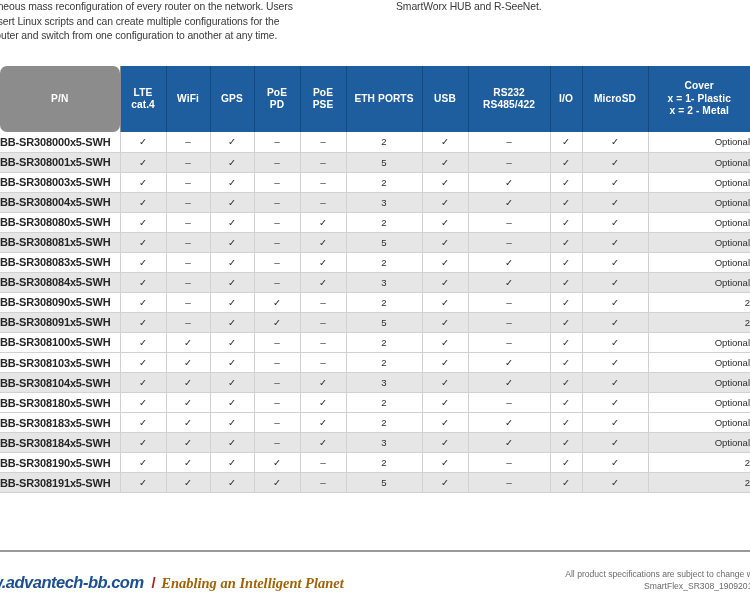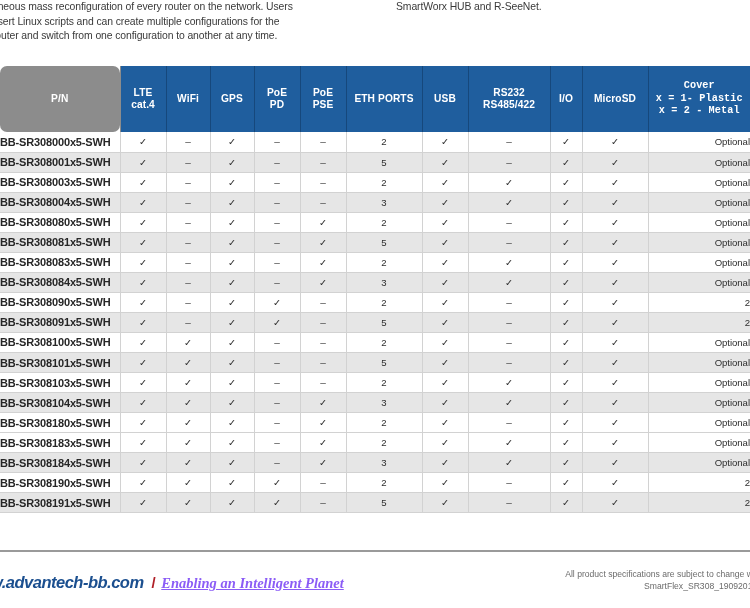--- a/index.html
+++ b/index.html
@@ -121,23 +121,22 @@
     color: #b02028;
     font-weight: bold;
     font-style: normal;
     font-size: 15px;
   }
   #footer-tagline {
     font-family: "Liberation Serif", serif;
     font-style: italic;
     font-weight: bold;
     font-size: 14.5px;
-    color: #8b5cf6;
+    color: #a16207;
     letter-spacing: 0px;
-    text-decoration: underline;
   }
   #footer-legal {
     position: absolute;
     right: -12px; top: 12px;
     text-align: right;
     font-size: 8.6px;
     line-height: 12.4px;
     color: #6b6b6b;
     white-space: pre-line;
   }
@@ -178,21 +177,21 @@
           <th style="white-space: pre-line;">PoE
 PD</th>
           <th style="white-space: pre-line;">PoE
 PSE</th>
           <th style="white-space: pre-line;">ETH PORTS</th>
           <th style="white-space: pre-line;">USB</th>
           <th style="white-space: pre-line;">RS232
 RS485/422</th>
           <th style="white-space: pre-line;">I/O</th>
           <th style="white-space: pre-line;">MicroSD</th>
-          <th class="cover-head" style="white-space: pre-line; font-family: Liberation Mono, monospace;">Cover
+          <th class="cover-head" style="white-space: pre-line;">Cover
 x = 1- Plastic
 x = 2 - Metal</th>
         </tr>
     </thead>
     <tbody id="table-body">
         <tr>
           <td class="pn-cell">BB-SR308000x5-SWH</td>
           <td class="mark-check">✓</td>
           <td class="mark-dash">–</td>
           <td class="mark-check">✓</td>
@@ -332,34 +331,20 @@
           <td class="cover-cell">2</td>
         </tr>
         <tr>
           <td class="pn-cell">BB-SR308100x5-SWH</td>
           <td class="mark-check">✓</td>
           <td class="mark-check">✓</td>
           <td class="mark-check">✓</td>
           <td class="mark-dash">–</td>
           <td class="mark-dash">–</td>
           <td>2</td>
-          <td class="mark-check">✓</td>
-          <td class="mark-dash">–</td>
-          <td class="mark-check">✓</td>
-          <td class="mark-check">✓</td>
-          <td class="cover-cell">Optional</td>
-        </tr>
-        <tr class="alt">
-          <td class="pn-cell">BB-SR308101x5-SWH</td>
-          <td class="mark-check">✓</td>
-          <td class="mark-check">✓</td>
-          <td class="mark-check">✓</td>
-          <td class="mark-dash">–</td>
-          <td class="mark-dash">–</td>
-          <td>5</td>
           <td class="mark-check">✓</td>
           <td class="mark-dash">–</td>
           <td class="mark-check">✓</td>
           <td class="mark-check">✓</td>
           <td class="cover-cell">Optional</td>
         </tr>
         <tr>
           <td class="pn-cell">BB-SR308103x5-SWH</td>
           <td class="mark-check">✓</td>
           <td class="mark-check">✓</td>

